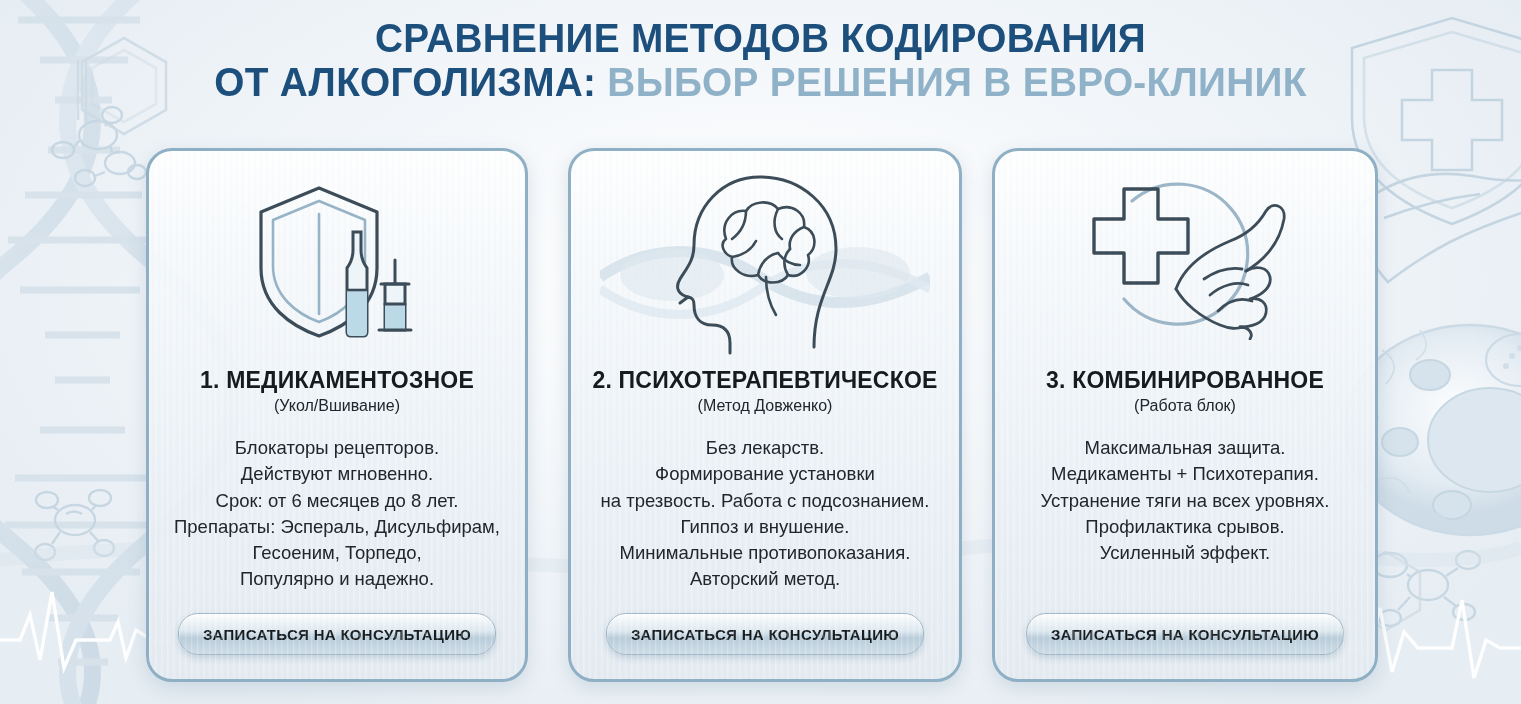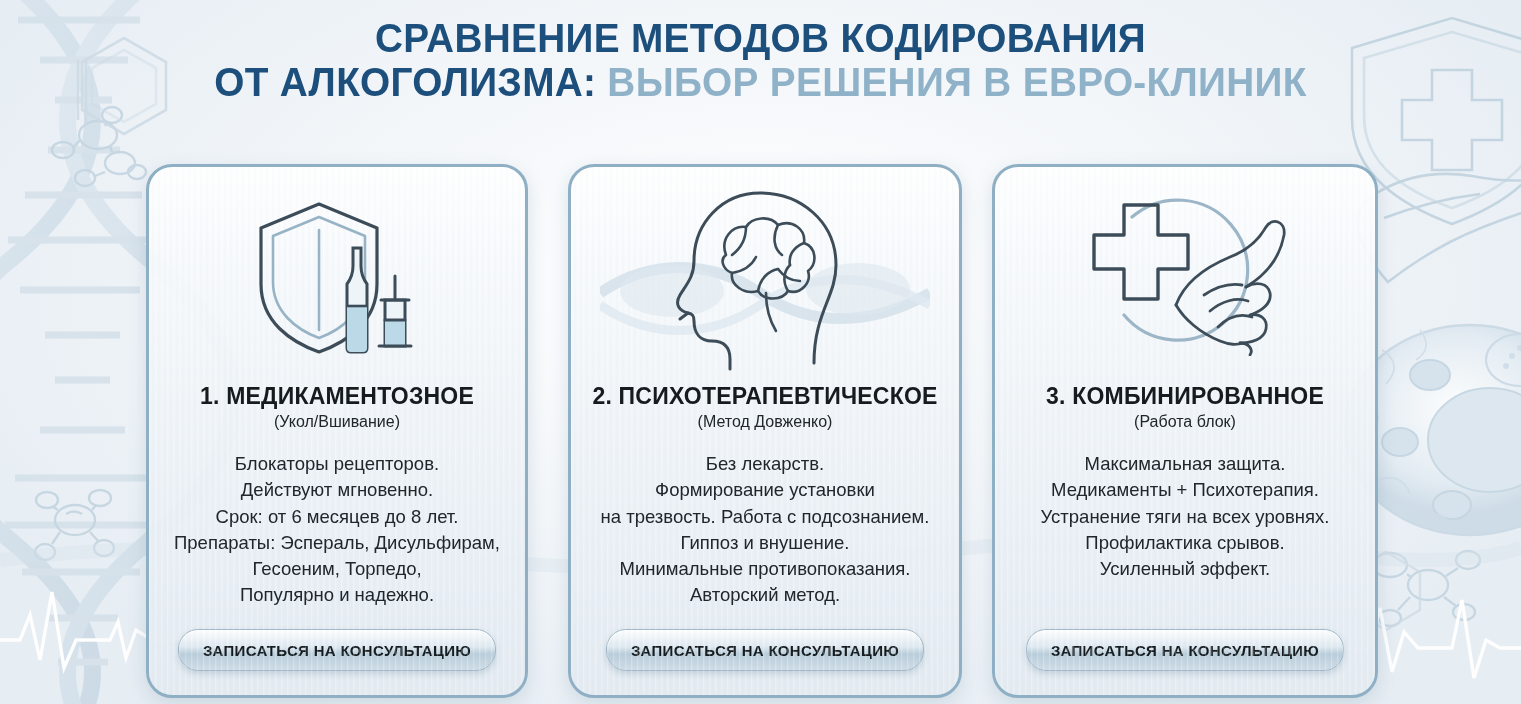--- a/index.html
+++ b/index.html
@@ -35,21 +35,21 @@
     white-space:nowrap;
     font-stretch:condensed;
     transform:scaleX(0.97);
   }
   .t-dark{color:#1d4f7c;}
   .t-light{color:#8fb2c9;}
   .title-line .t-dark,.title-line .t-light{display:inline;}
 
   
   .cards{
-    position:absolute;left:0;top:164px;width:1521px;height:534px;
+    position:absolute;left:0;top:148px;width:1521px;height:534px;
     z-index:4;
   }
   .card{
     position:absolute;top:0;height:534px;
     border-radius:26px;
     border:3px solid #8fafc4;
     box-sizing:border-box;
     background:
       linear-gradient(180deg,rgba(255,255,255,0.96) 0%,rgba(247,250,252,0.94) 18%,rgba(236,241,246,0.93) 62%,rgba(228,235,241,0.95) 100%);
     box-shadow:0 6px 18px rgba(110,140,165,0.22), inset 0 1px 0 rgba(255,255,255,0.9);

